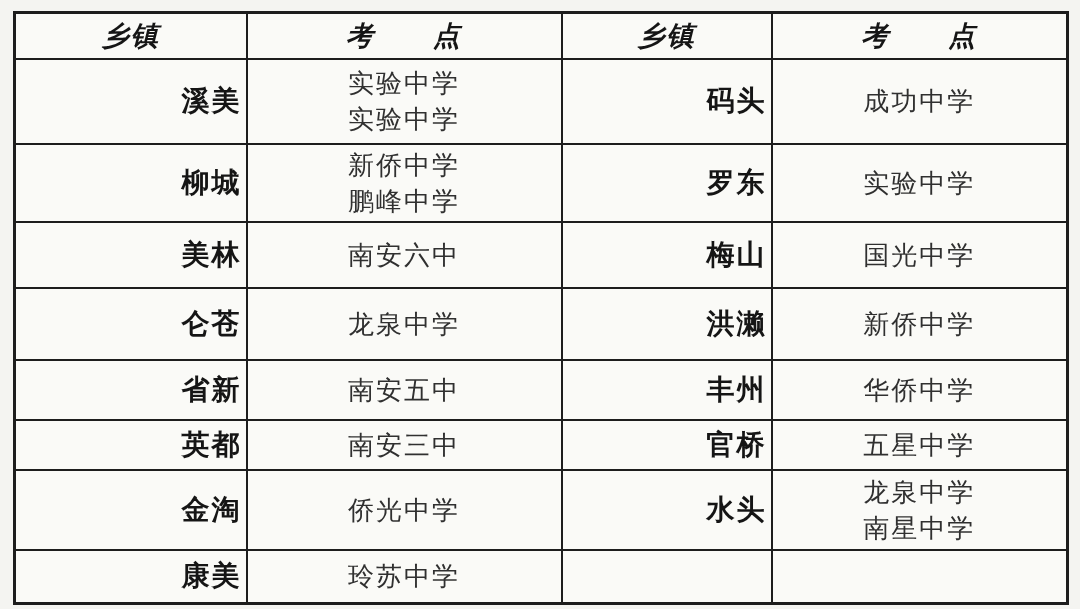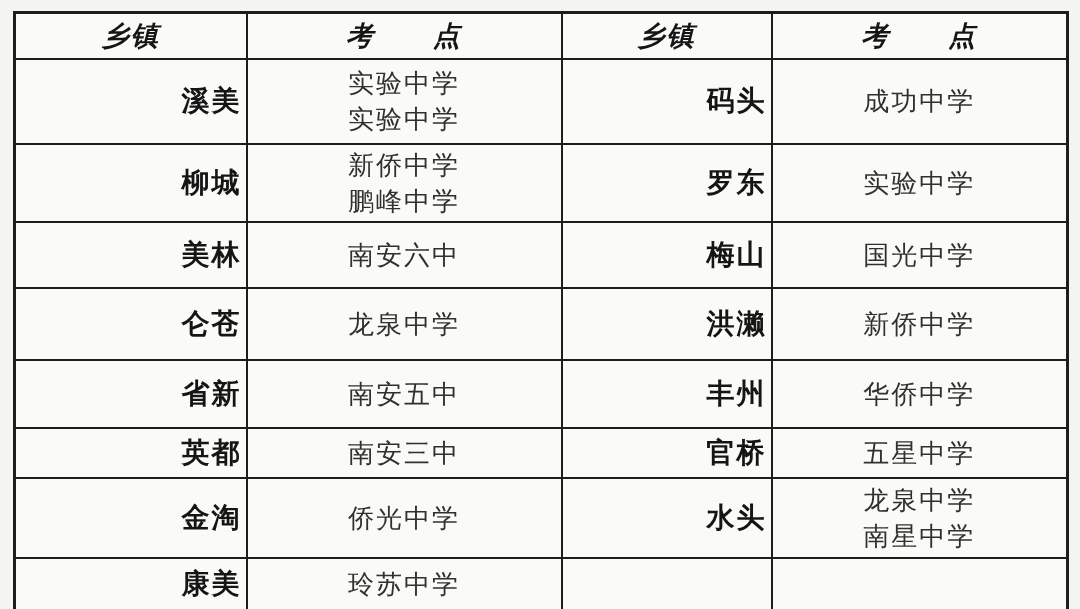--- a/index.html
+++ b/index.html
@@ -115,21 +115,21 @@
         <tr style="height: 72px;">
           <td class="town-cell">仑苍</td>
           <td class="site-cell">
             <div class="site-line">龙泉中学</div>
           </td>
           <td class="town-cell">洪濑</td>
           <td class="site-cell">
             <div class="site-line">新侨中学</div>
           </td>
         </tr>
-        <tr style="height: 68px;">
+        <tr style="height: 60px;">
           <td class="town-cell">省新</td>
           <td class="site-cell">
             <div class="site-line">南安五中</div>
           </td>
           <td class="town-cell">丰州</td>
           <td class="site-cell">
             <div class="site-line">华侨中学</div>
           </td>
         </tr>
         <tr style="height: 50px;">

